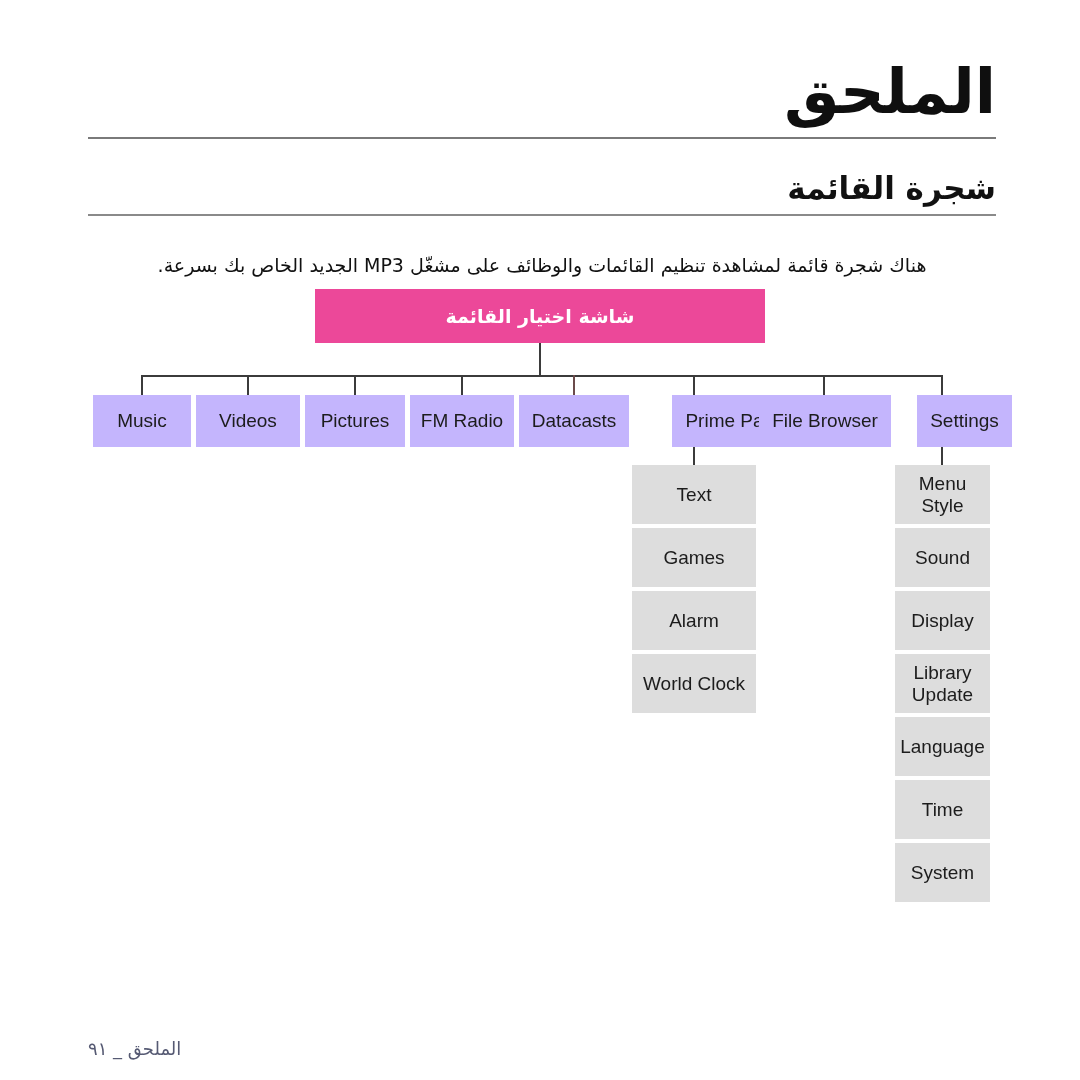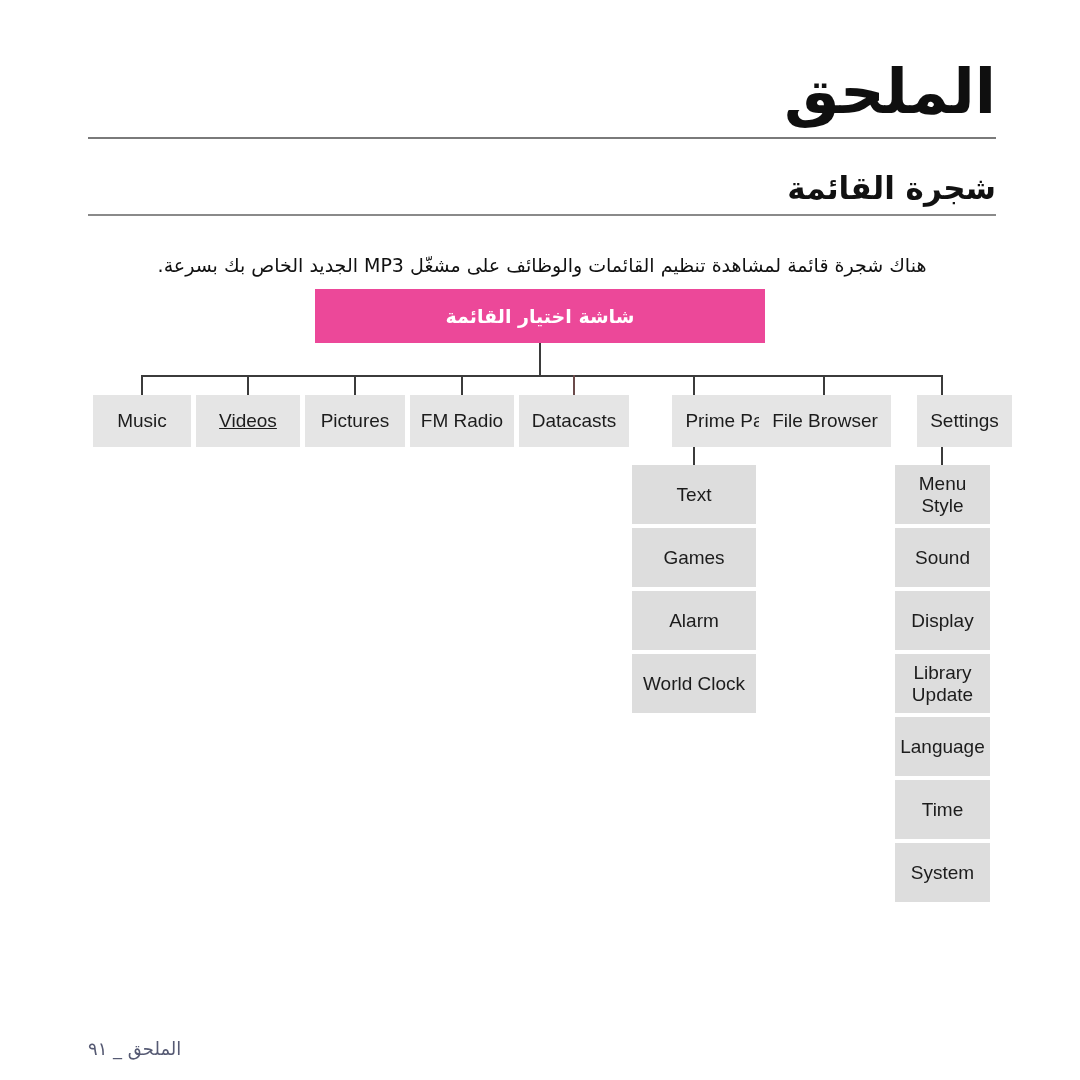--- a/index.html
+++ b/index.html
@@ -99,21 +99,21 @@
     color: #ffffff;
     font-family: "DejaVu Sans", "Liberation Sans", sans-serif;
     font-size: 19px;
     font-weight: bold;
     direction: rtl;
     letter-spacing: 0.5px;
   }
   .level1 {
     top: 395px;
     height: 52px;
-    background: #e5e5e5;
+    background: #c4b5fd;
     color: #1c1c1c;
     font-size: 19px;
   }
   .level2 {
     background: #dddddd;
     color: #1c1c1c;
     font-size: 19px;
     line-height: 1.15;
   }
 
@@ -160,21 +160,21 @@
   <div class="line line-v" style="left:141px; top:375px; height:20px;"></div>
   <div class="line line-v" style="left:247px; top:375px; height:20px;"></div>
   <div class="line line-v" style="left:354px; top:375px; height:20px;"></div>
   <div class="line line-v" style="left:461px; top:375px; height:20px;"></div>
   <div class="line line-v" style="left:573px; top:375px; height:20px; background:#6b4b4b;"></div>
   <div class="line line-v" style="left:693px; top:375px; height:20px;"></div>
   <div class="line line-v" style="left:823px; top:375px; height:20px;"></div>
   <div class="line line-v" style="left:941px; top:375px; height:20px;"></div>
 
   <div class="node level1" style="left:93px; width:98px;">Music</div>
-  <div class="node level1" style="left:196px; width:104px;text-decoration:underline;">Videos</div>
+  <div class="node level1" style="left:196px; width:104px;">Videos</div>
   <div class="node level1" style="left:305px; width:100px;">Pictures</div>
   <div class="node level1" style="left:410px; width:104px;">FM Radio</div>
   <div class="node level1" style="left:519px; width:110px;">Datacasts</div>
   <div class="node level1" style="left:632px; width:124px;margin-left:40px;">Prime Pack</div>
   <div class="node level1" style="left:759px; width:132px;">File Browser</div>
   <div class="node level1" style="left:917px; width:95px;">Settings</div>
 
   <div class="line line-v" style="left:693px; top:447px; height:18px;"></div>
   <div class="line line-v" style="left:941px; top:447px; height:18px;"></div>
 

